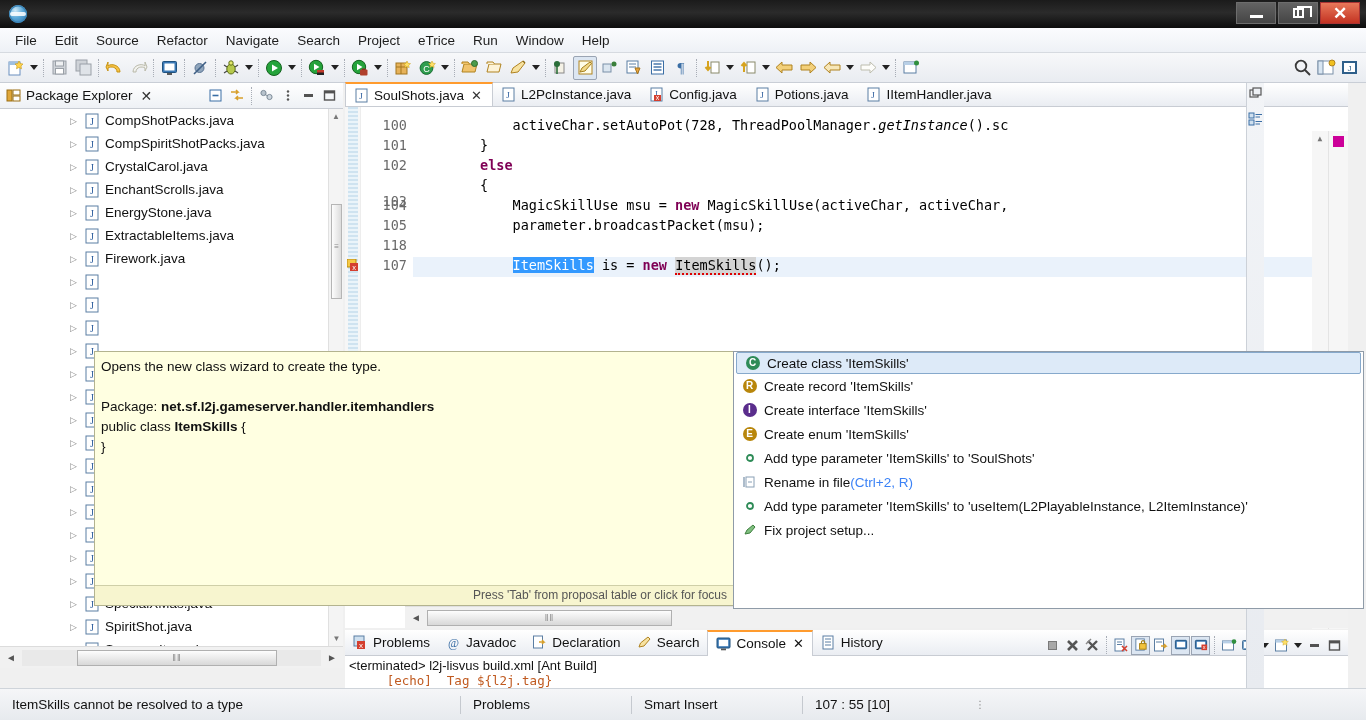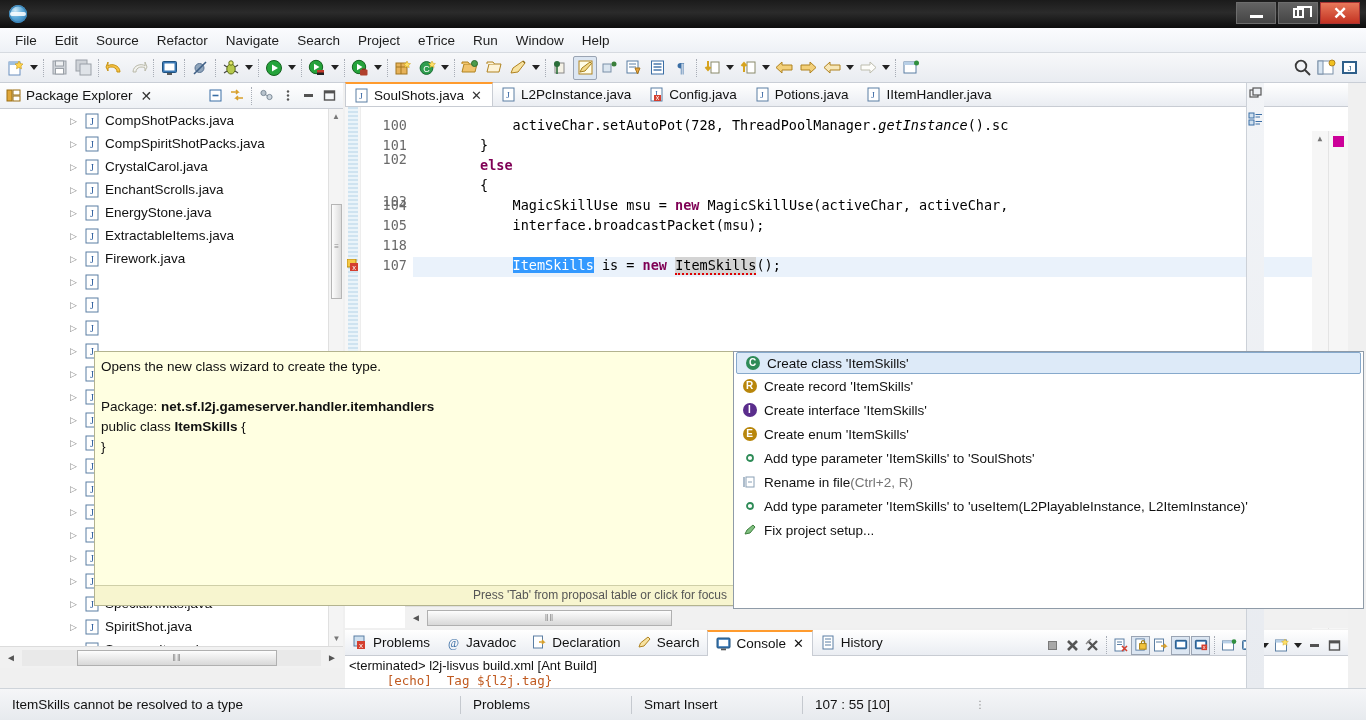--- a/index.html
+++ b/index.html
@@ -140,21 +140,21 @@
   
   #quickfix {
     position: absolute; left: 733px; top: 268px; width: 631px; height: 258px;
     background: #ffffff; border: 1px solid #8f9ba8; z-index: 50;
   }
   .qf-row { height: 24px; display: flex; align-items: center; padding-left: 8px; font-size: 13.5px; color: #111; }
   .qf-row.sel { background: #ddeaf8; border: 1px solid #86a9cc; border-radius: 2px; margin: 0 2px; height: 22px; }
   .qf-icon { width: 15px; height: 15px; margin-right: 7px; flex: none; display: flex; align-items: center; justify-content: center;
              font-size: 10px; color: #fff; font-weight: bold; font-family: "Liberation Sans", sans-serif; }
   .qf-badge { border-radius: 50%; width: 14px; height: 14px; line-height: 14px; text-align: center; }
-  .qf-dim { color: #737373; }
+  .qf-dim { color: #3b82f6; }
 
   
   #bottom { position: absolute; left: 345px; top: 547px; width: 1003px; height: 58px; background: #fff; }
   #btabs { height: 26px; background: linear-gradient(to bottom,#ffffff,#eaedf2); border-bottom: 1px solid #c8ccd3; display: flex; align-items: center; position: relative; }
   .btab { height: 26px; display: flex; align-items: center; padding: 0 8px; font-size: 13.5px; color: #111; }
   .btab.active { background: #fff; border-top: 2px solid #ff9b2e; border-left:1px solid #c8ccd3; border-right:1px solid #c8ccd3;}
   .btab .bico { width: 15px; height: 15px; margin-right: 5px; }
   .btab .xc { margin-left: 7px; font-size: 13px; }
   #btools { position: absolute; right: 4px; top: 3px; display: flex; align-items: center; gap: 1px; }
   #bconsole { position: absolute; top: 26px; left: 0; width: 1003px; height: 32px; padding: 2px 4px; font-size: 13px; color: #111; }
@@ -811,21 +811,21 @@
       </div>
     </div>
 
     <div id="edbody">
       <div class="mark-col">
           <div class="stripe"></div>
         </div>
       <div class="gutter">
           <div class="lnum" style="top: 10px;">100</div>
           <div class="lnum" style="top: 30px;">101</div>
-          <div class="lnum" style="top: 44px; margin-left: 8px;">102</div>
+          <div class="lnum" style="top: 50px; margin-left: 8px;">102</div>
           <div class="lnum" style="top: 70px; margin-top: 16px;">103</div>
           <div class="lnum" style="top: 90px;">104</div>
           <div class="lnum" style="top: 110px;">105</div>
           <div class="lnum" style="top: 130px;">118</div>
           <div class="lnum" style="top: 150px;">107</div>
           <div class="lnum" style="top: 410px;">121</div>
           <div class="lnum" style="top: 430px;">122</div>
           <div class="lnum" style="top: 450px;">123</div>
           <div class="lnum" style="top: 470px;">124</div>
         </div>
@@ -838,21 +838,21 @@
             <rect x="3" y="4" width="8" height="8" fill="#d43f2f"></rect>
             <text x="7" y="11" font-size="7.5" fill="#fff" text-anchor="middle" font-family="Liberation Sans">x</text>
           </svg>
       </div>
       <div id="codearea">
           <div class="codeline" style="top: 10px;">            activeChar.setAutoPot(728, ThreadPoolManager.<span class="id-ital">getInstance</span>().sc</div>
           <div class="codeline" style="top: 30px;">        }</div>
           <div class="codeline" style="top: 50px;">        <span class="kw">else</span></div>
           <div class="codeline" style="top: 70px;">        {</div>
           <div class="codeline" style="top: 90px;">            MagicSkillUse msu = <span class="kw">new</span> MagicSkillUse(activeChar, activeChar,</div>
-          <div class="codeline" style="top: 110px;">            interface.broadcastPacket(msu);</div>
+          <div class="codeline" style="top: 110px;">            parameter.broadcastPacket(msu);</div>
           <div class="codeline" style="top: 130px;"></div>
           <div class="codeline" style="top: 150px;">            <span class="hl-sel">ItemSkills</span> is = <span class="kw">new</span> <span class="hl-occ squig">ItemSkills</span>();</div>
           <div class="codeline" style="top: 410px;">            activeChar.setAutoPot(1539, <span class="kw">null</span>, <span class="kw">false</span>);</div>
           <div class="codeline" style="top: 430px;">        }</div>
           <div class="codeline" style="top: 450px;">        <span class="kw">else</span></div>
           <div class="codeline" style="top: 470px;">        {</div>
         </div>
 
       <div id="edvscroll">
         <div style="text-align:center;color:#777;font-size:8px;margin-top:3px;">▲</div>

